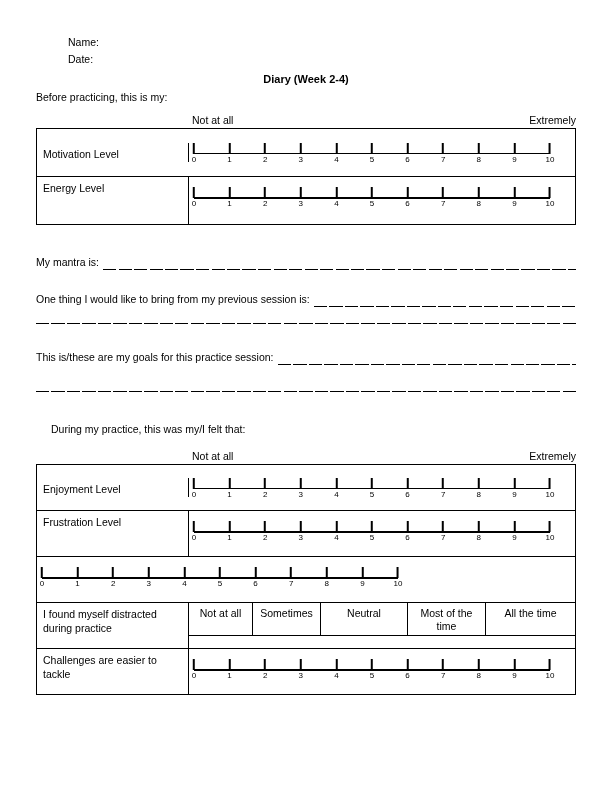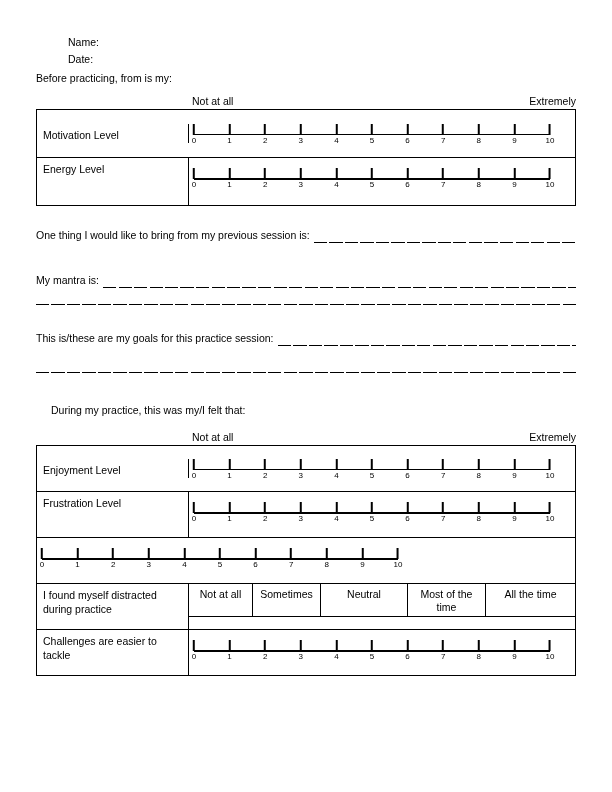--- a/index.html
+++ b/index.html
@@ -65,22 +65,23 @@
 </head>
 <body>
 
 <div class="page">
 
   <div class="id-block">
     <div class="id-line">Name:</div>
     <div class="id-line">Date:</div>
   </div>
 
-
-  <div class="intro">Before practicing, from is my:</div>
+  <div class="title">Diary (Week 2-4)</div>
+
+  <div class="intro">Before practicing, this is my:</div>
 
   <div class="scale-header">
     <span class="left-cap">Not at all</span>
     <span>Extremely</span>
   </div>
 
   <div class="tbl tbl1">
     <div class="tbl-row">
       <div class="cell-label">Motivation Level</div>
       <div class="cell-scale">
@@ -180,27 +181,27 @@
             </div>
             <div class="tick-item" style="left: 100%;">
               <div class="tick-mark"></div>
               <div class="tick-label">10</div>
             </div>
           </div>
       </div>
     </div>
   </div>
 
+  <div class="field m-mantra">
+    <span class="lbl">My mantra is:</span>
+    <span class="write-line"></span>
+  </div>
+
   <div class="field m-bring">
     <span class="lbl">One thing I would like to bring from my previous session is:</span>
-    <span class="write-line"></span>
-  </div>
-
-  <div class="field m-mantra">
-    <span class="lbl">My mantra is:</span>
     <span class="write-line"></span>
   </div>
   <div class="blank-row"></div>
 
   <div class="field m-goals">
     <span class="lbl">This is/these are my goals for this practice session:</span>
     <span class="write-line"></span>
   </div>
   <div class="blank-row m-blank2"></div>
 

